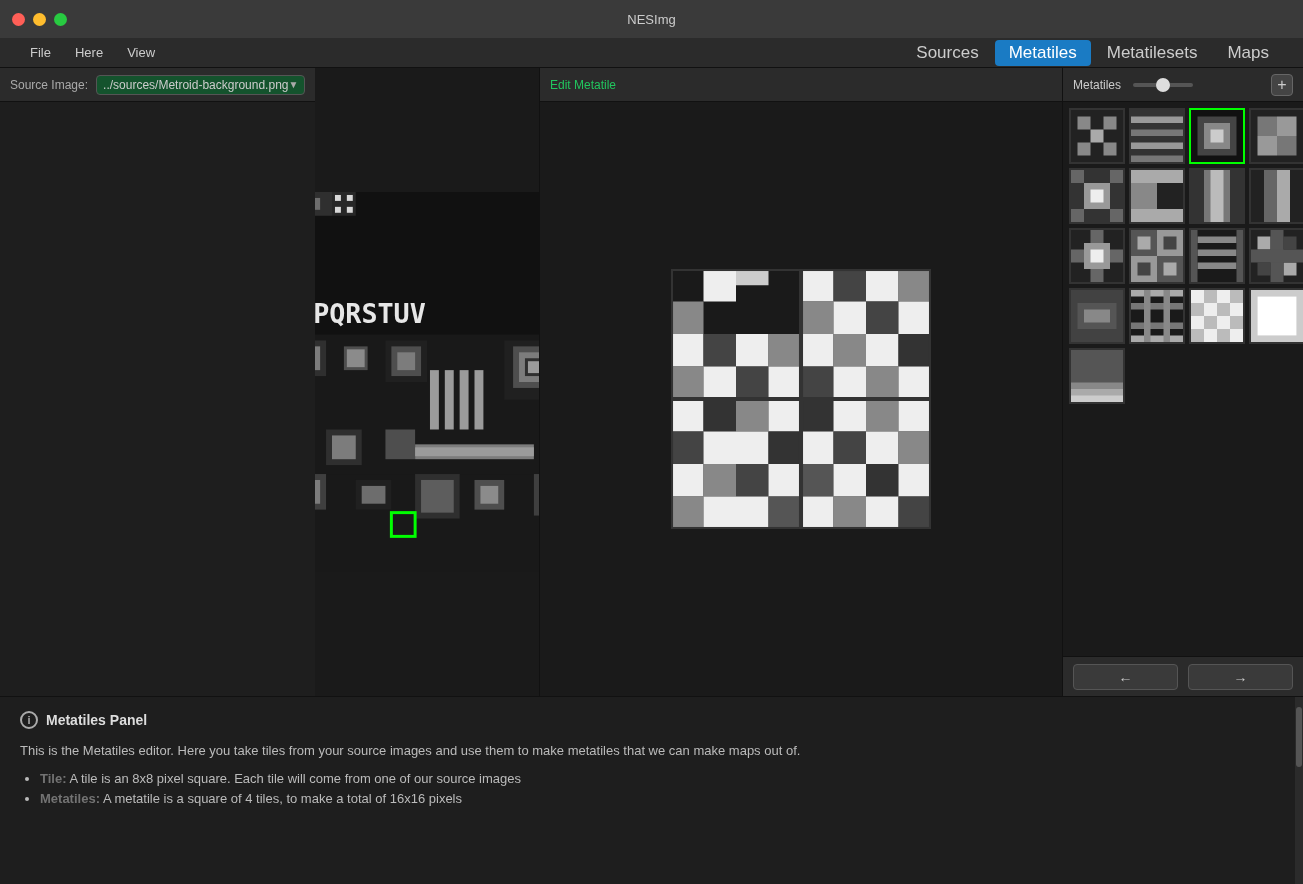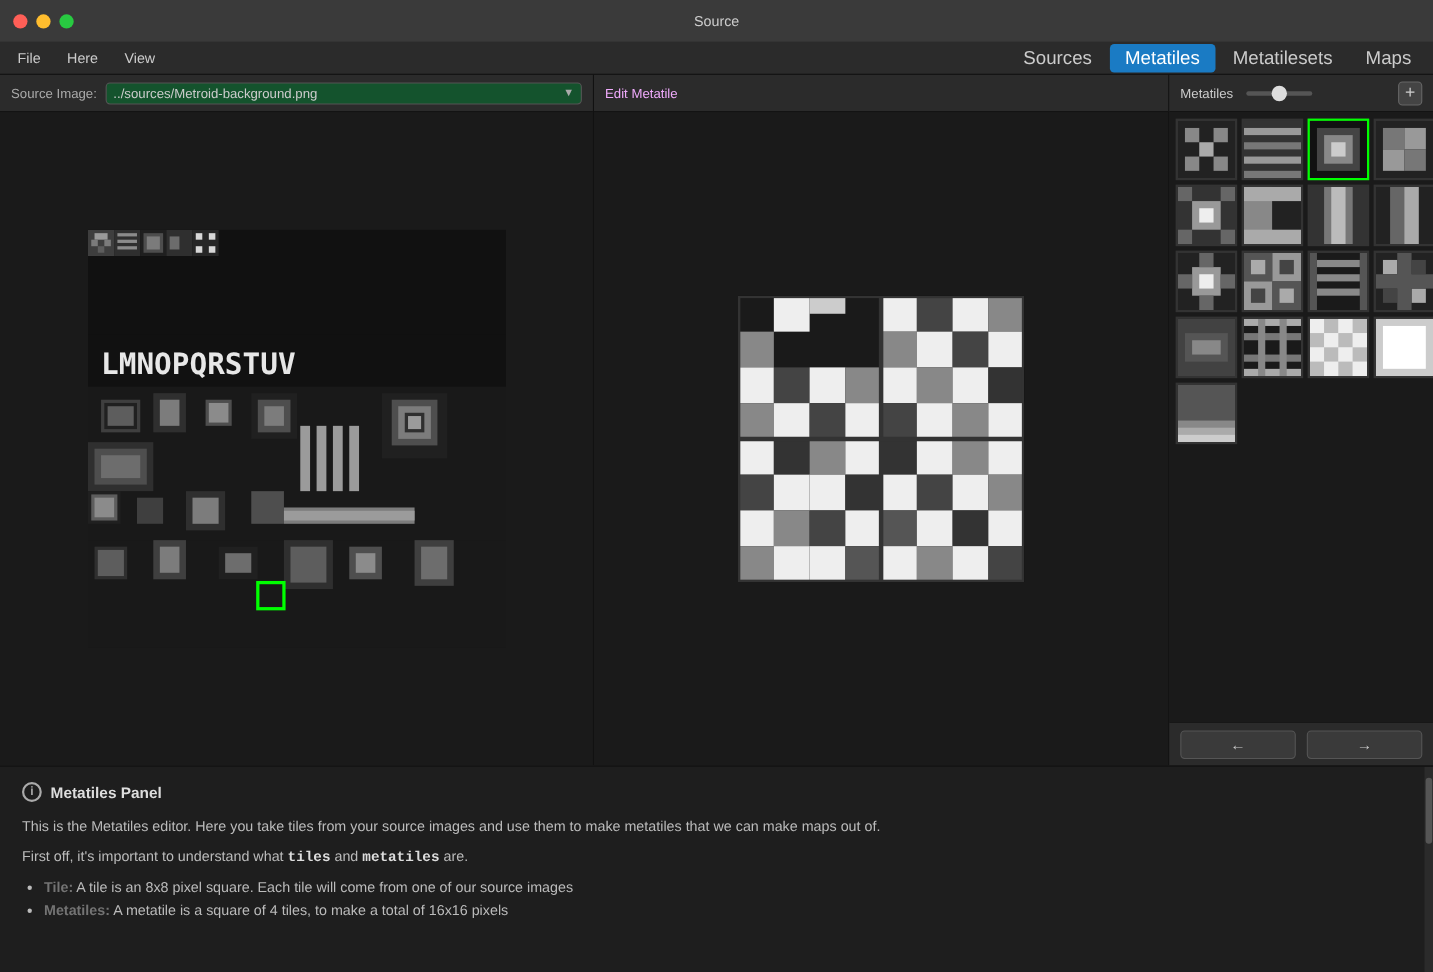--- a/index.html
+++ b/index.html
@@ -45,21 +45,21 @@
       font-size: 13px;
     }
 
     
     .menubar {
       background: #2b2b2b;
       height: 30px;
       display: flex;
       align-items: center;
       flex-shrink: 0;
-      padding: 0 6px;
+      padding: 0 20px;
       border-bottom: 1px solid #111;
     }
     .menubar-left {
       display: flex;
       gap: 4px;
     }
     .menu-item {
       padding: 2px 10px;
       border-radius: 4px;
       cursor: pointer;
@@ -88,21 +88,21 @@
       display: flex;
       flex: 1;
       overflow: hidden;
     }
 
     
     .left-panel {
       width: 540px;
       border-right: 1px solid #111;
       display: flex;
-      flex-direction: column;
+      flex-direction: row;
       flex-shrink: 0;
     }
     .source-bar {
       height: 34px;
       background: #2b2b2b;
       border-bottom: 1px solid #111;
       display: flex;
       align-items: center;
       padding: 0 10px;
       gap: 8px;
@@ -158,21 +158,21 @@
     .edit-bar {
       height: 34px;
       background: #2b2b2b;
       border-bottom: 1px solid #111;
       display: flex;
       align-items: center;
       padding: 0 10px;
       flex-shrink: 0;
     }
     .edit-title {
-      color: #f0abfc;
+      color: #22c55e;
       font-size: 12px;
     }
     .edit-canvas-area {
       flex: 1;
       background: #1a1a1a;
       display: flex;
       align-items: center;
       justify-content: center;
       overflow: hidden;
     }
@@ -362,21 +362,21 @@
   </style>
 </head>
 <body>
 
 <div class="titlebar">
   <div class="titlebar-controls">
     <div class="traffic-light tl-close"></div>
     <div class="traffic-light tl-minimize"></div>
     <div class="traffic-light tl-maximize"></div>
   </div>
-  <span class="titlebar-title">Source</span>
+  <span class="titlebar-title">NESImg</span>
 </div>
 
 <div class="menubar">
   <div class="menubar-left">
     <div class="menu-item">File</div>
     <div class="menu-item">Here</div>
     <div class="menu-item">View</div>
   </div>
   <div class="menubar-right">
     <div class="nav-tab">Sources</div>
@@ -793,23 +793,20 @@
 
 <div class="bottom-panel">
   <div class="info-content">
     <div class="info-title">
       <div class="info-icon">
         <span>i</span>
       </div>
       <span>Metatiles Panel</span>
     </div>
     <p class="info-text">This is the Metatiles editor. Here you take tiles from your source images and use them to make metatiles that we can make maps out of.</p>
-    <p class="info-text">
-      First off, it's important to understand what <span class="info-mono">tiles</span> and <span class="info-mono">metatiles</span> are.
-    </p>
     <ul class="bullet-list">
       <li>
         <span class="info-bold">Tile:</span>
         <span> A tile is an 8x8 pixel square. Each tile will come from one of our source images</span>
       </li>
       <li>
         <span class="info-bold">Metatiles:</span>
         <span> A metatile is a square of 4 tiles, to make a total of 16x16 pixels</span>
       </li>
     </ul>

